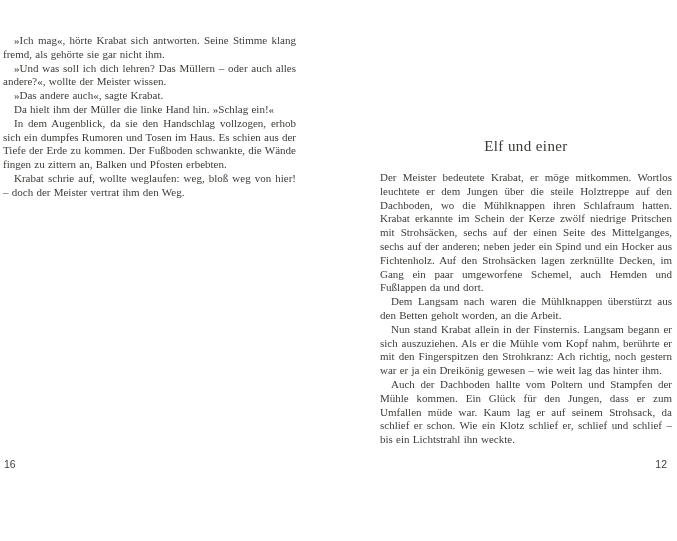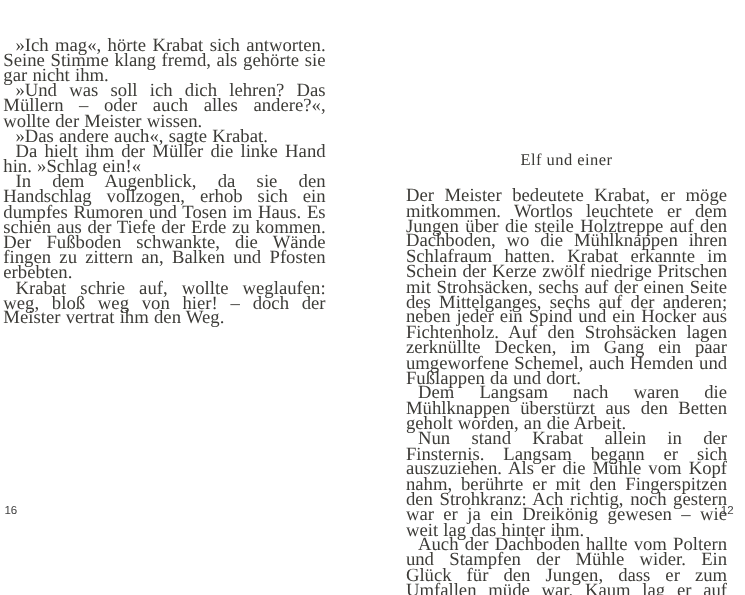--- a/index.html
+++ b/index.html
@@ -13,36 +13,36 @@
     position: relative;
     overflow: hidden;
     font-family: "Liberation Serif", serif;
   }
   .spread {
     position: absolute;
     inset: 0;
   }
   .textblock p {
     margin: 0;
-    font-size: 17px;
+    font-size: 11px;
     line-height: 13.8px;
     color: #3d3c38;
     text-align: justify;
     text-indent: 11px;
     word-spacing: 0.5px;
   }
   .page-left {
     position: absolute;
     left: 3px;
     top: 34px;
     width: 293px;
   }
   .page-right {
     position: absolute;
-    left: 369px;
+    left: 380px;
     top: 138px;
     width: 292px;
   }
   .chapter-title {
     font-size: 15px;
     font-weight: normal;
     color: #3a3935;
     text-align: center;
     margin: 0 0 16px 0;
     letter-spacing: 0.4px;
@@ -75,20 +75,20 @@
       <p>Krabat schrie auf, wollte weglaufen: weg, bloß weg von hier! – doch der Meister vertrat ihm den Weg.</p>
     </div>
   </div>
 
   <div class="page-right">
     <h2 class="chapter-title">Elf und einer</h2>
     <div class="textblock">
       <p class="no-indent">Der Meister bedeutete Krabat, er möge mitkommen. Wortlos leuchtete er dem Jungen über die steile Holztreppe auf den Dach­boden, wo die Mühlknappen ihren Schlafraum hatten. Krabat erkannte im Schein der Kerze zwölf niedrige Pritschen mit Stroh­säcken, sechs auf der einen Seite des Mittelganges, sechs auf der anderen; neben jeder ein Spind und ein Hocker aus Fichtenholz. Auf den Strohsäcken lagen zerknüllte Decken, im Gang ein paar umgeworfene Schemel, auch Hemden und Fußlappen da und dort.</p>
       <p>Dem Langsam nach waren die Mühlknappen überstürzt aus den Betten geholt worden, an die Arbeit.</p>
       <p>Nun stand Krabat allein in der Finsternis. Langsam begann er sich auszuziehen. Als er die Mühle vom Kopf nahm, berührte er mit den Fingerspitzen den Strohkranz: Ach richtig, noch gestern war er ja ein Dreikönig gewesen – wie weit lag das hinter ihm.</p>
-      <p>Auch der Dachboden hallte vom Poltern und Stampfen der Mühle wider. Ein Glück für den Jungen, dass er zum Umfallen müde war. Kaum lag er auf seinem Strohsack, da schlief er schon. Wie ein Klotz schlief er, schlief und schlief – bis ein Lichtstrahl ihn weckte.</p>
+      <p>Auch der Dachboden hallte vom Poltern und Stampfen der Mühle kommen. Ein Glück für den Jungen, dass er zum Umfallen müde war. Kaum lag er auf seinem Strohsack, da schlief er schon. Wie ein Klotz schlief er, schlief und schlief – bis ein Lichtstrahl ihn weckte.</p>
     </div>
   </div>
 
   <div class="pagenum pagenum-left">16</div>
   <div class="pagenum pagenum-right">12</div>
 
 </div>
 
 </body></html>

